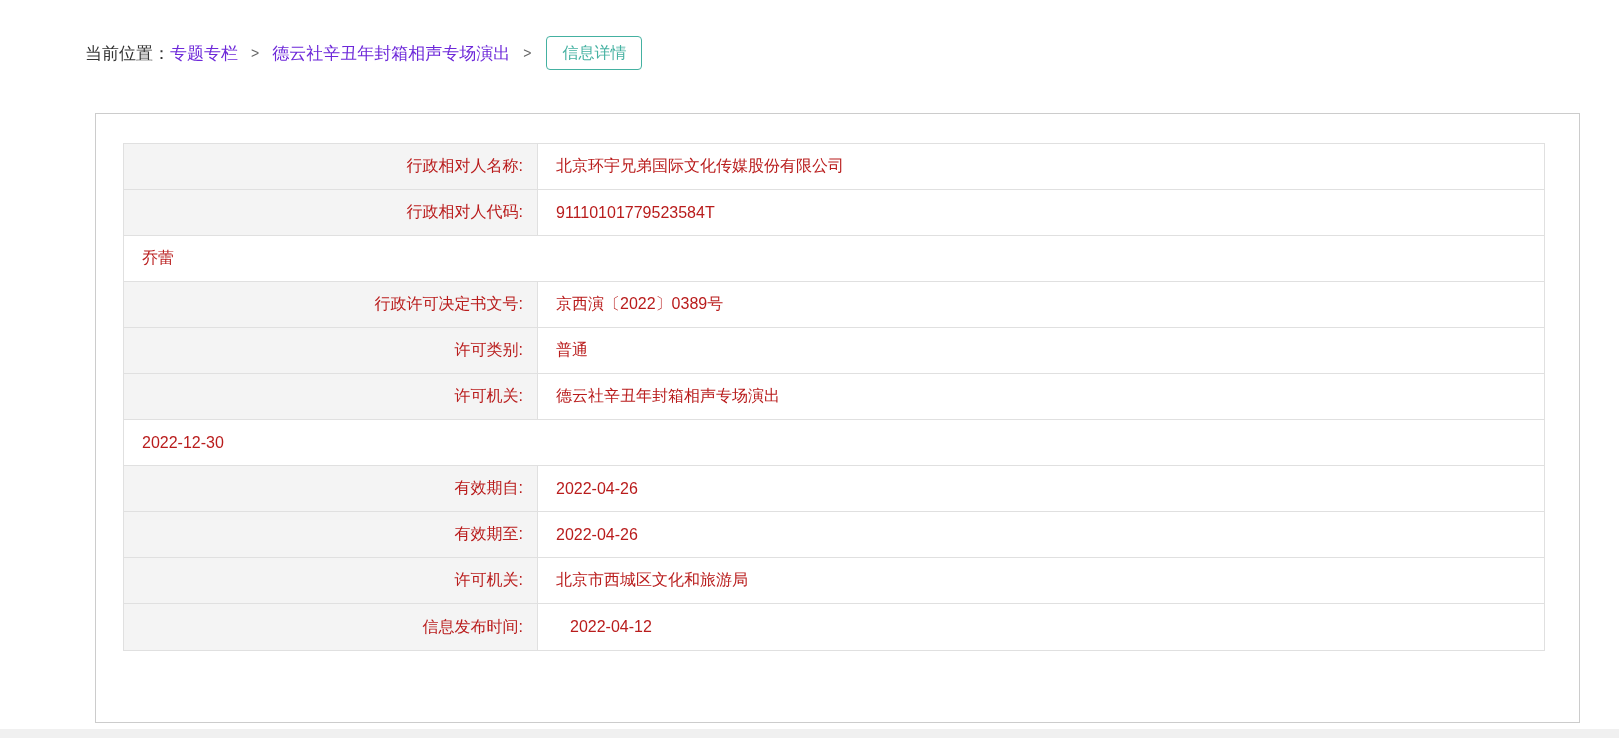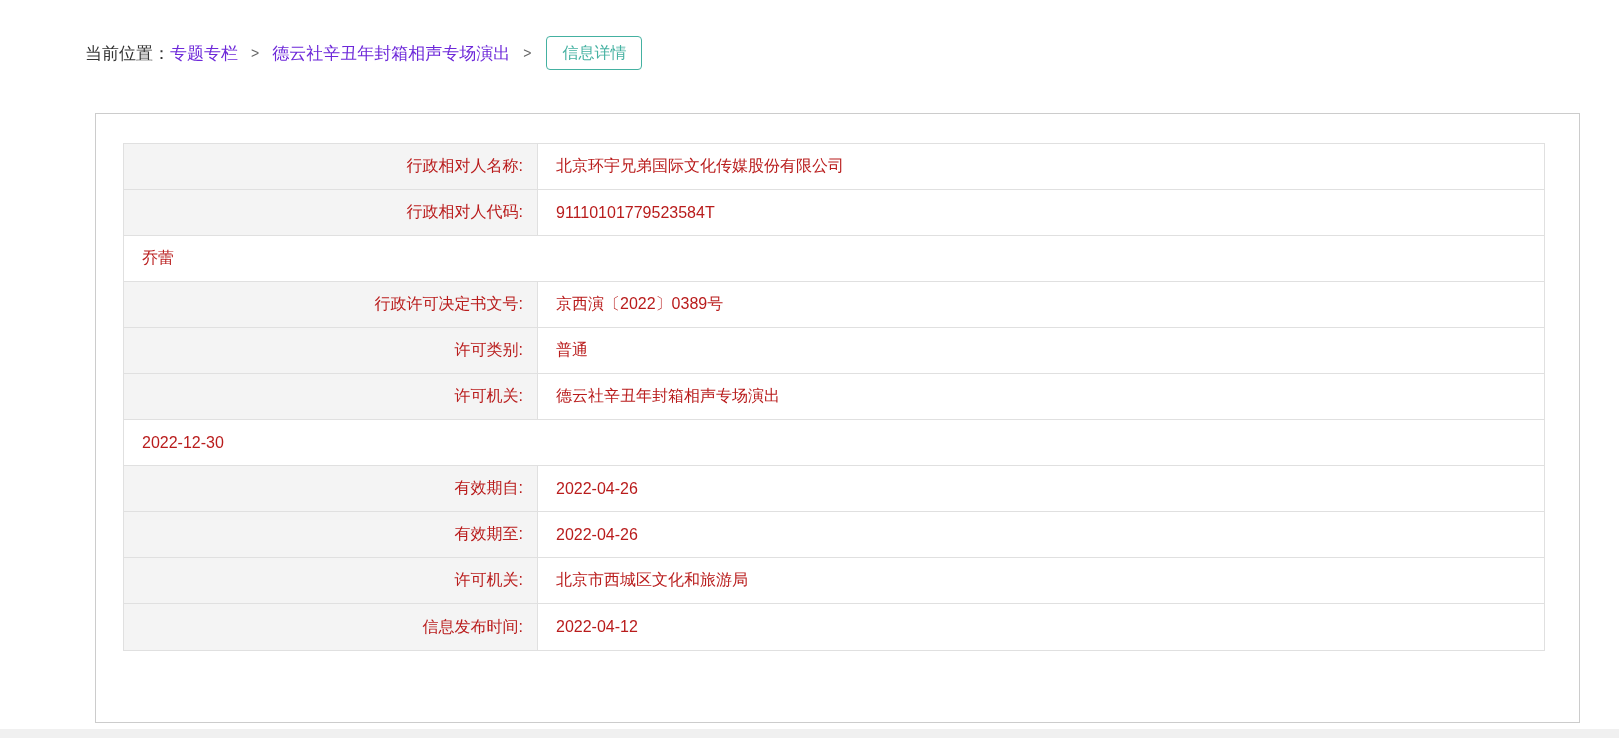--- a/index.html
+++ b/index.html
@@ -74,21 +74,21 @@
     top: 29px;
     width: 1422px;
     border: 1px solid #e0e0e0;
     background: #ffffff;
   }
   .info-row {
     display: flex;
     height: 46px;
     border-bottom: 1px solid #e0e0e0;
   }
-  .info-row:last-child { border-bottom: none; }
+  .info-row:last-child { border-bottom: none; gap: 14px; }
   .cell-label {
     width: 414px;
     flex: 0 0 414px;
     background: #f4f4f4;
     border-right: 1px solid #e0e0e0;
     display: flex;
     align-items: center;
     justify-content: flex-end;
     padding-right: 14px;
     font-size: 16px;

